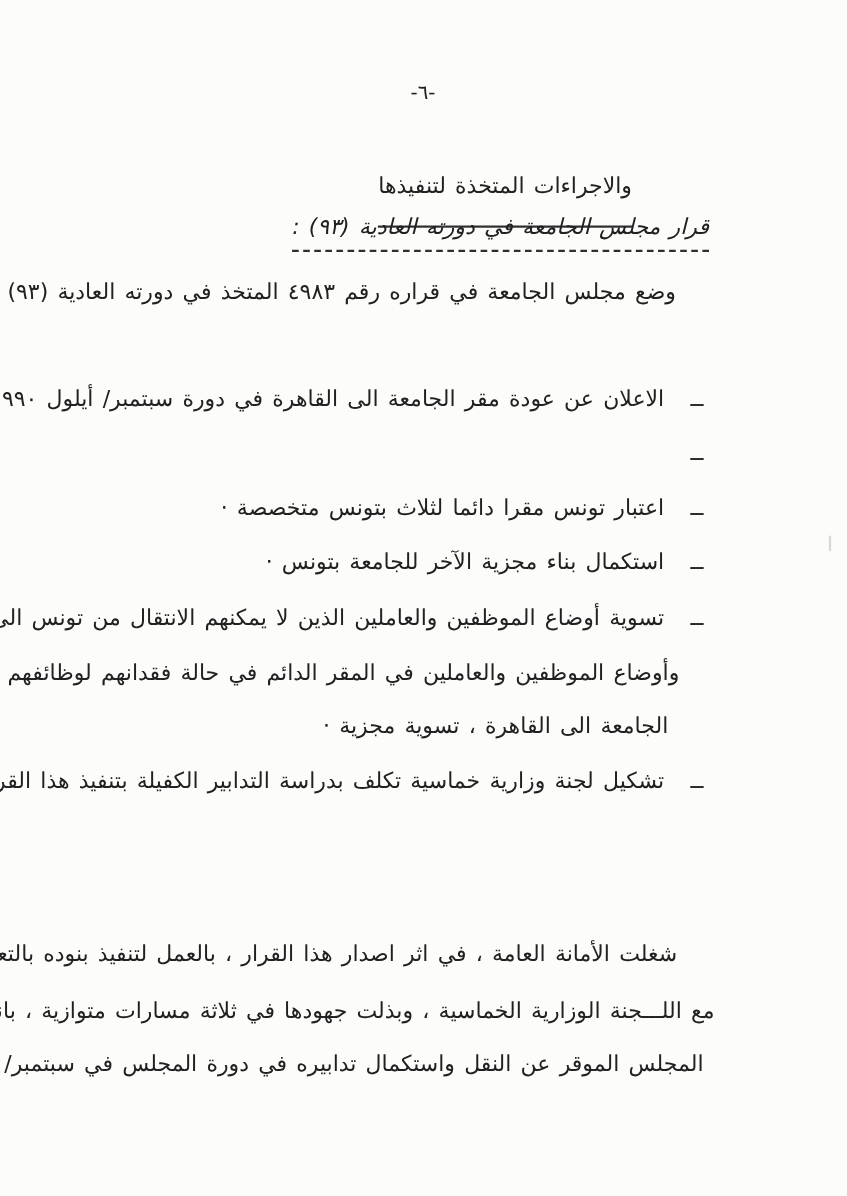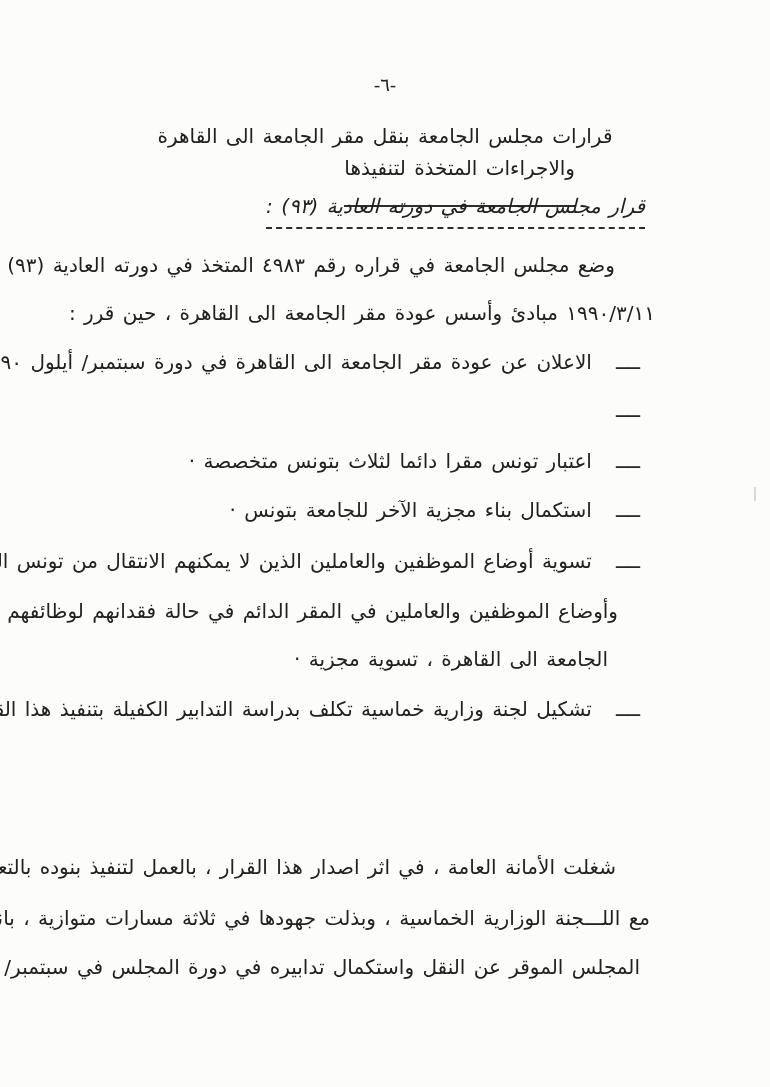--- a/index.html
+++ b/index.html
@@ -26,46 +26,44 @@
   .pagenum { font-size: 18px; letter-spacing: 2px; }
   .u-solid  { border-bottom: 2px solid #2e2e2e;  padding-bottom: 24px; }
   .u-dashed { border-bottom: 2px dashed #2e2e2e; padding-bottom: 8px; font-style: italic; }
   .bullet {
     right: 130px;
     display: flex;
     flex-direction: row;
     align-items: baseline;
     gap: 24px;
   }
-  .dash { color: #2a2a2a; font-family: Liberation Mono, monospace; }
+  .dash { color: #2a2a2a; }
   .btext { display: inline-block; }
   
   .scan-speck {
     position: absolute;
     right: 14px; top: 487px;
     width: 2px; height: 14px;
     background: #d9d9d4;
   }
 </style>
 </head>
 <body>
 
 <div class="page">
 
   <div class="line center pagenum" style="top:74px">-٦-</div>
 
-  <div class="line center" style="top:124px">قرارات مجلس الجامعة بنقل مقر الجامعة الى القاهرة</div>
 
   <div class="line u-solid" style="top:156px; right:195px">والاجراءات المتخذة لتنفيذها</div>
 
   <div class="line u-dashed" style="top:194px; right:125px">قرار مجلس الجامعة في دورته العادية (٩٣) :</div>
 
   <div class="line" style="top:253px; right:155px">وضع مجلس الجامعة في قراره رقم ٤٩٨٣ المتخذ في دورته العادية (٩٣) بتاريخ</div>
 
-  <div class="line" style="top:301px; right:115px">١٩٩٠/٣/١١ مبادئ وأسس عودة مقر الجامعة الى القاهرة ، حين قرر :</div>
 
   <div class="line bullet" style="top:350px">
     <span class="dash">ــ</span>
     <span class="btext">الاعلان عن عودة مقر الجامعة الى القاهرة في دورة سبتمبر/ أيلول ١٩٩٠ ·</span>
   </div>
 
   <div class="line bullet" style="top:399px">
     <span class="dash">ــ</span>
   </div>
 

